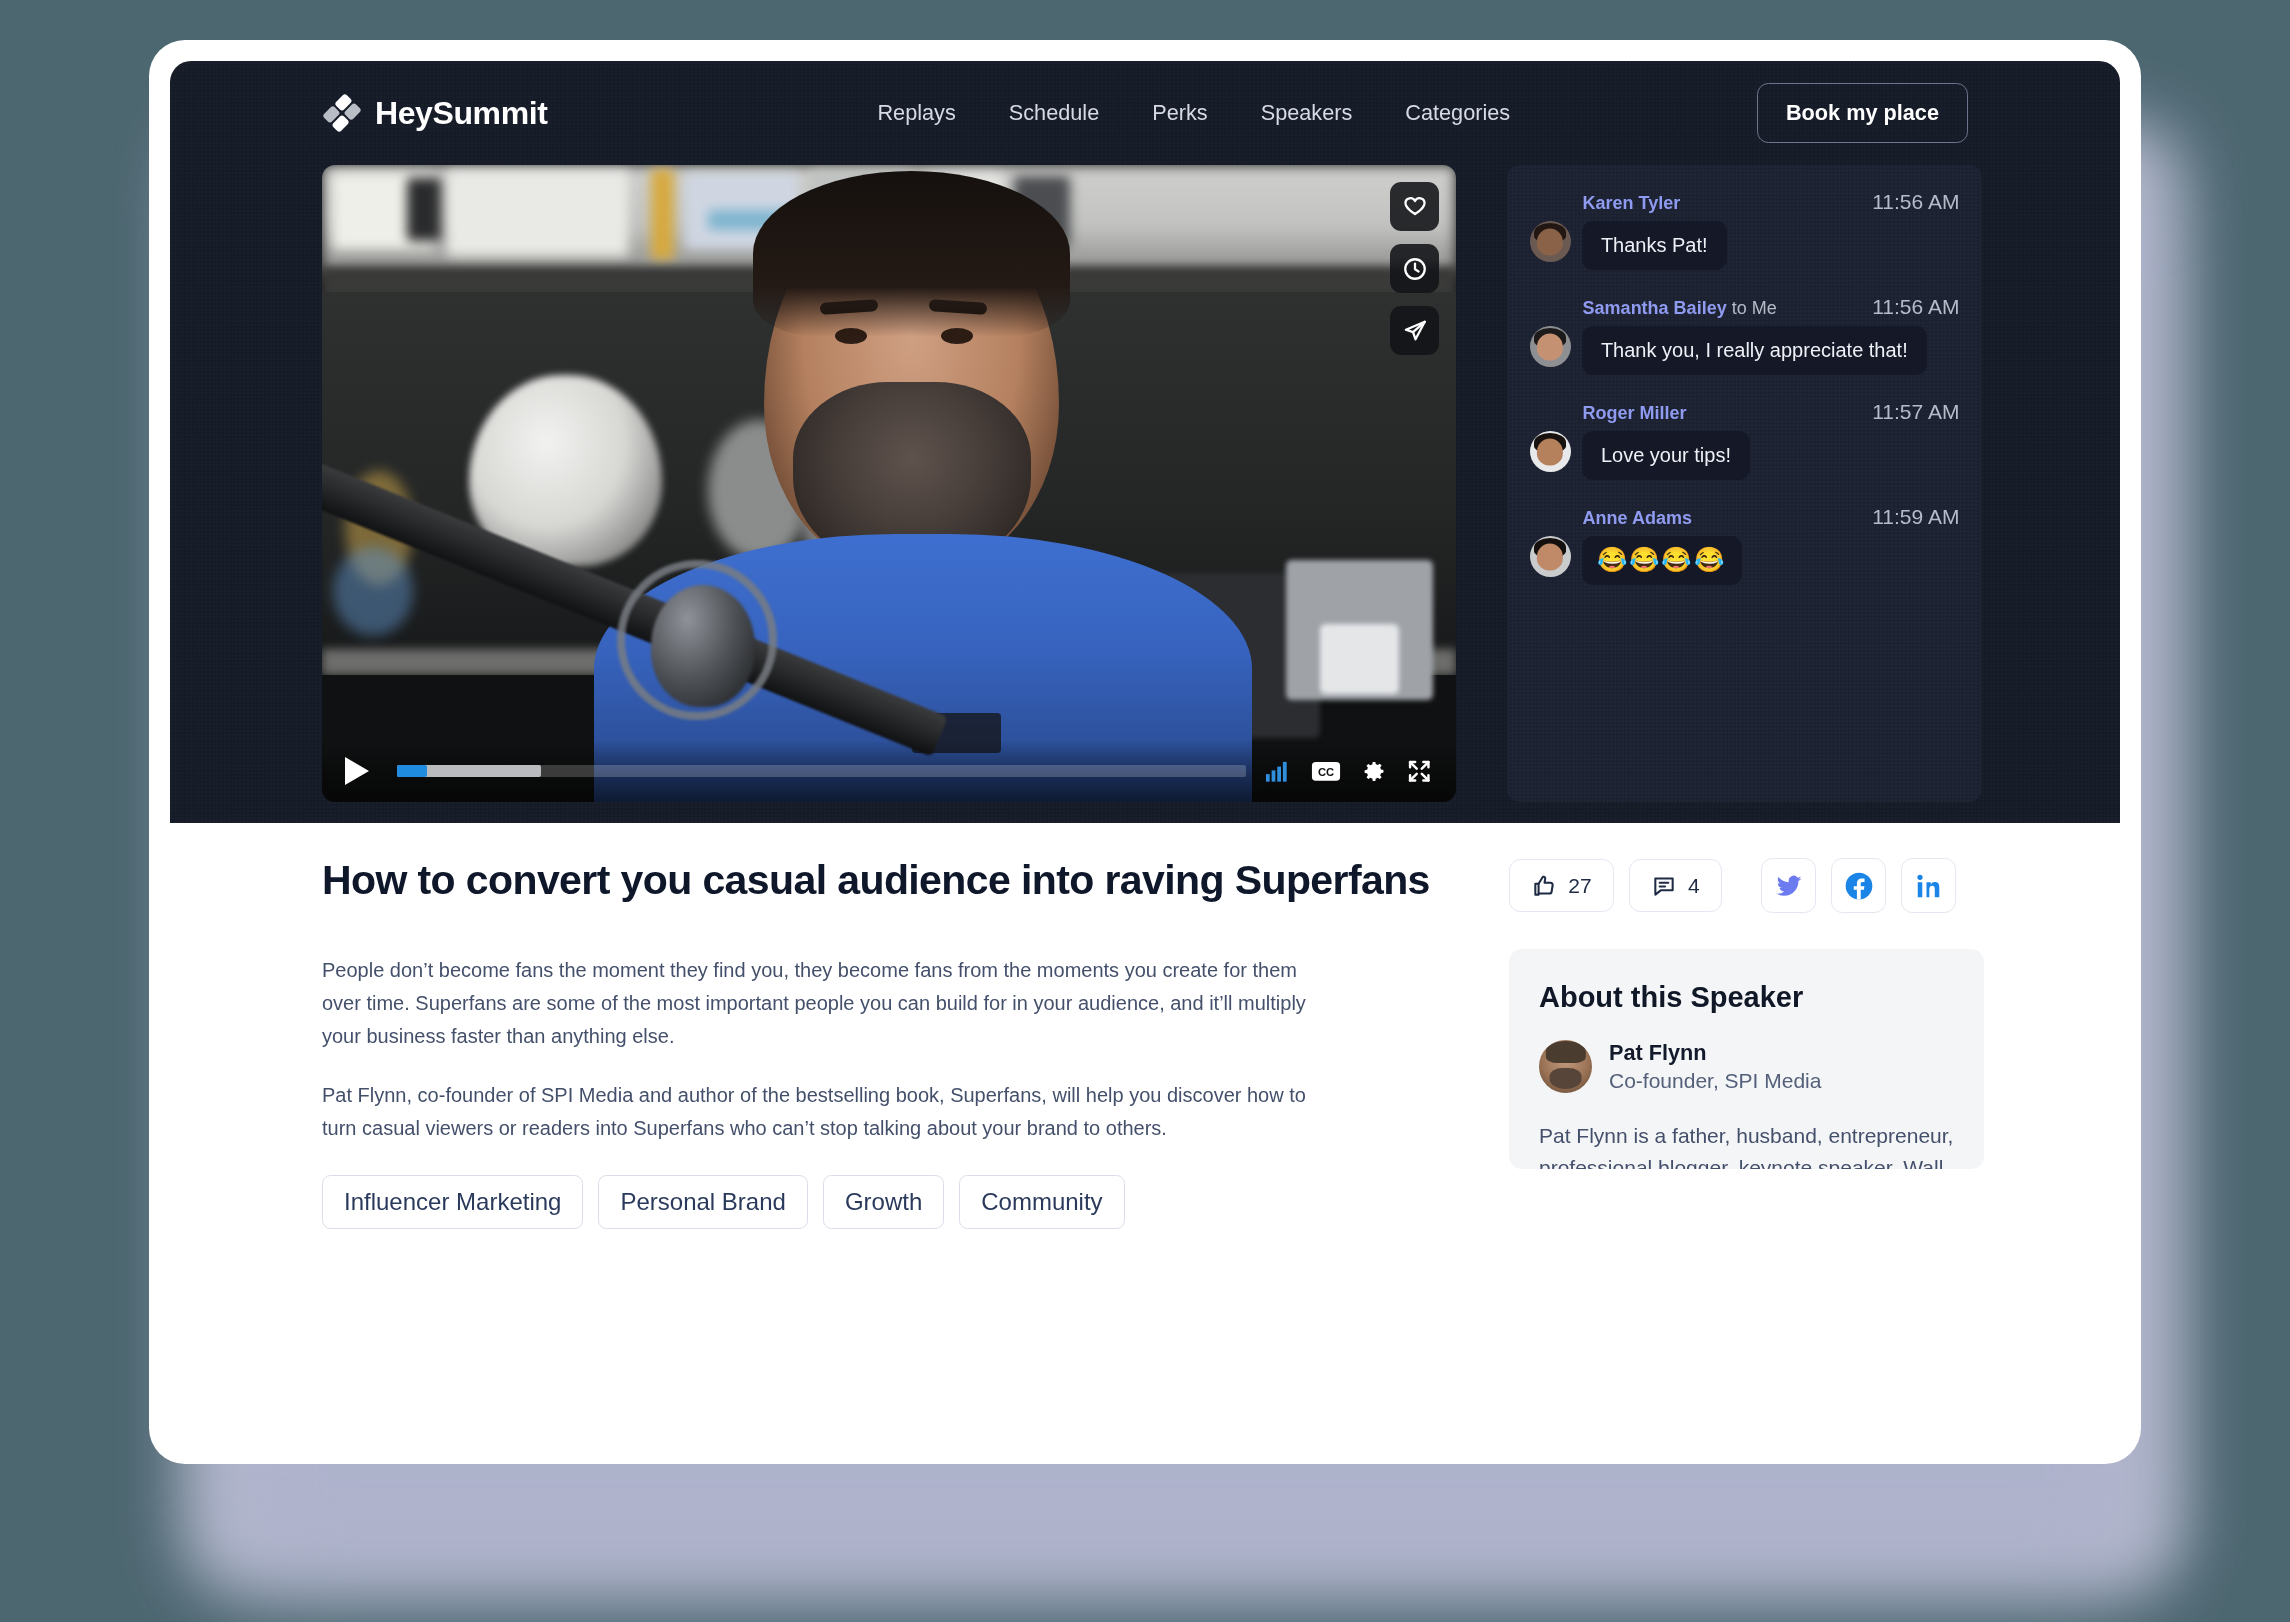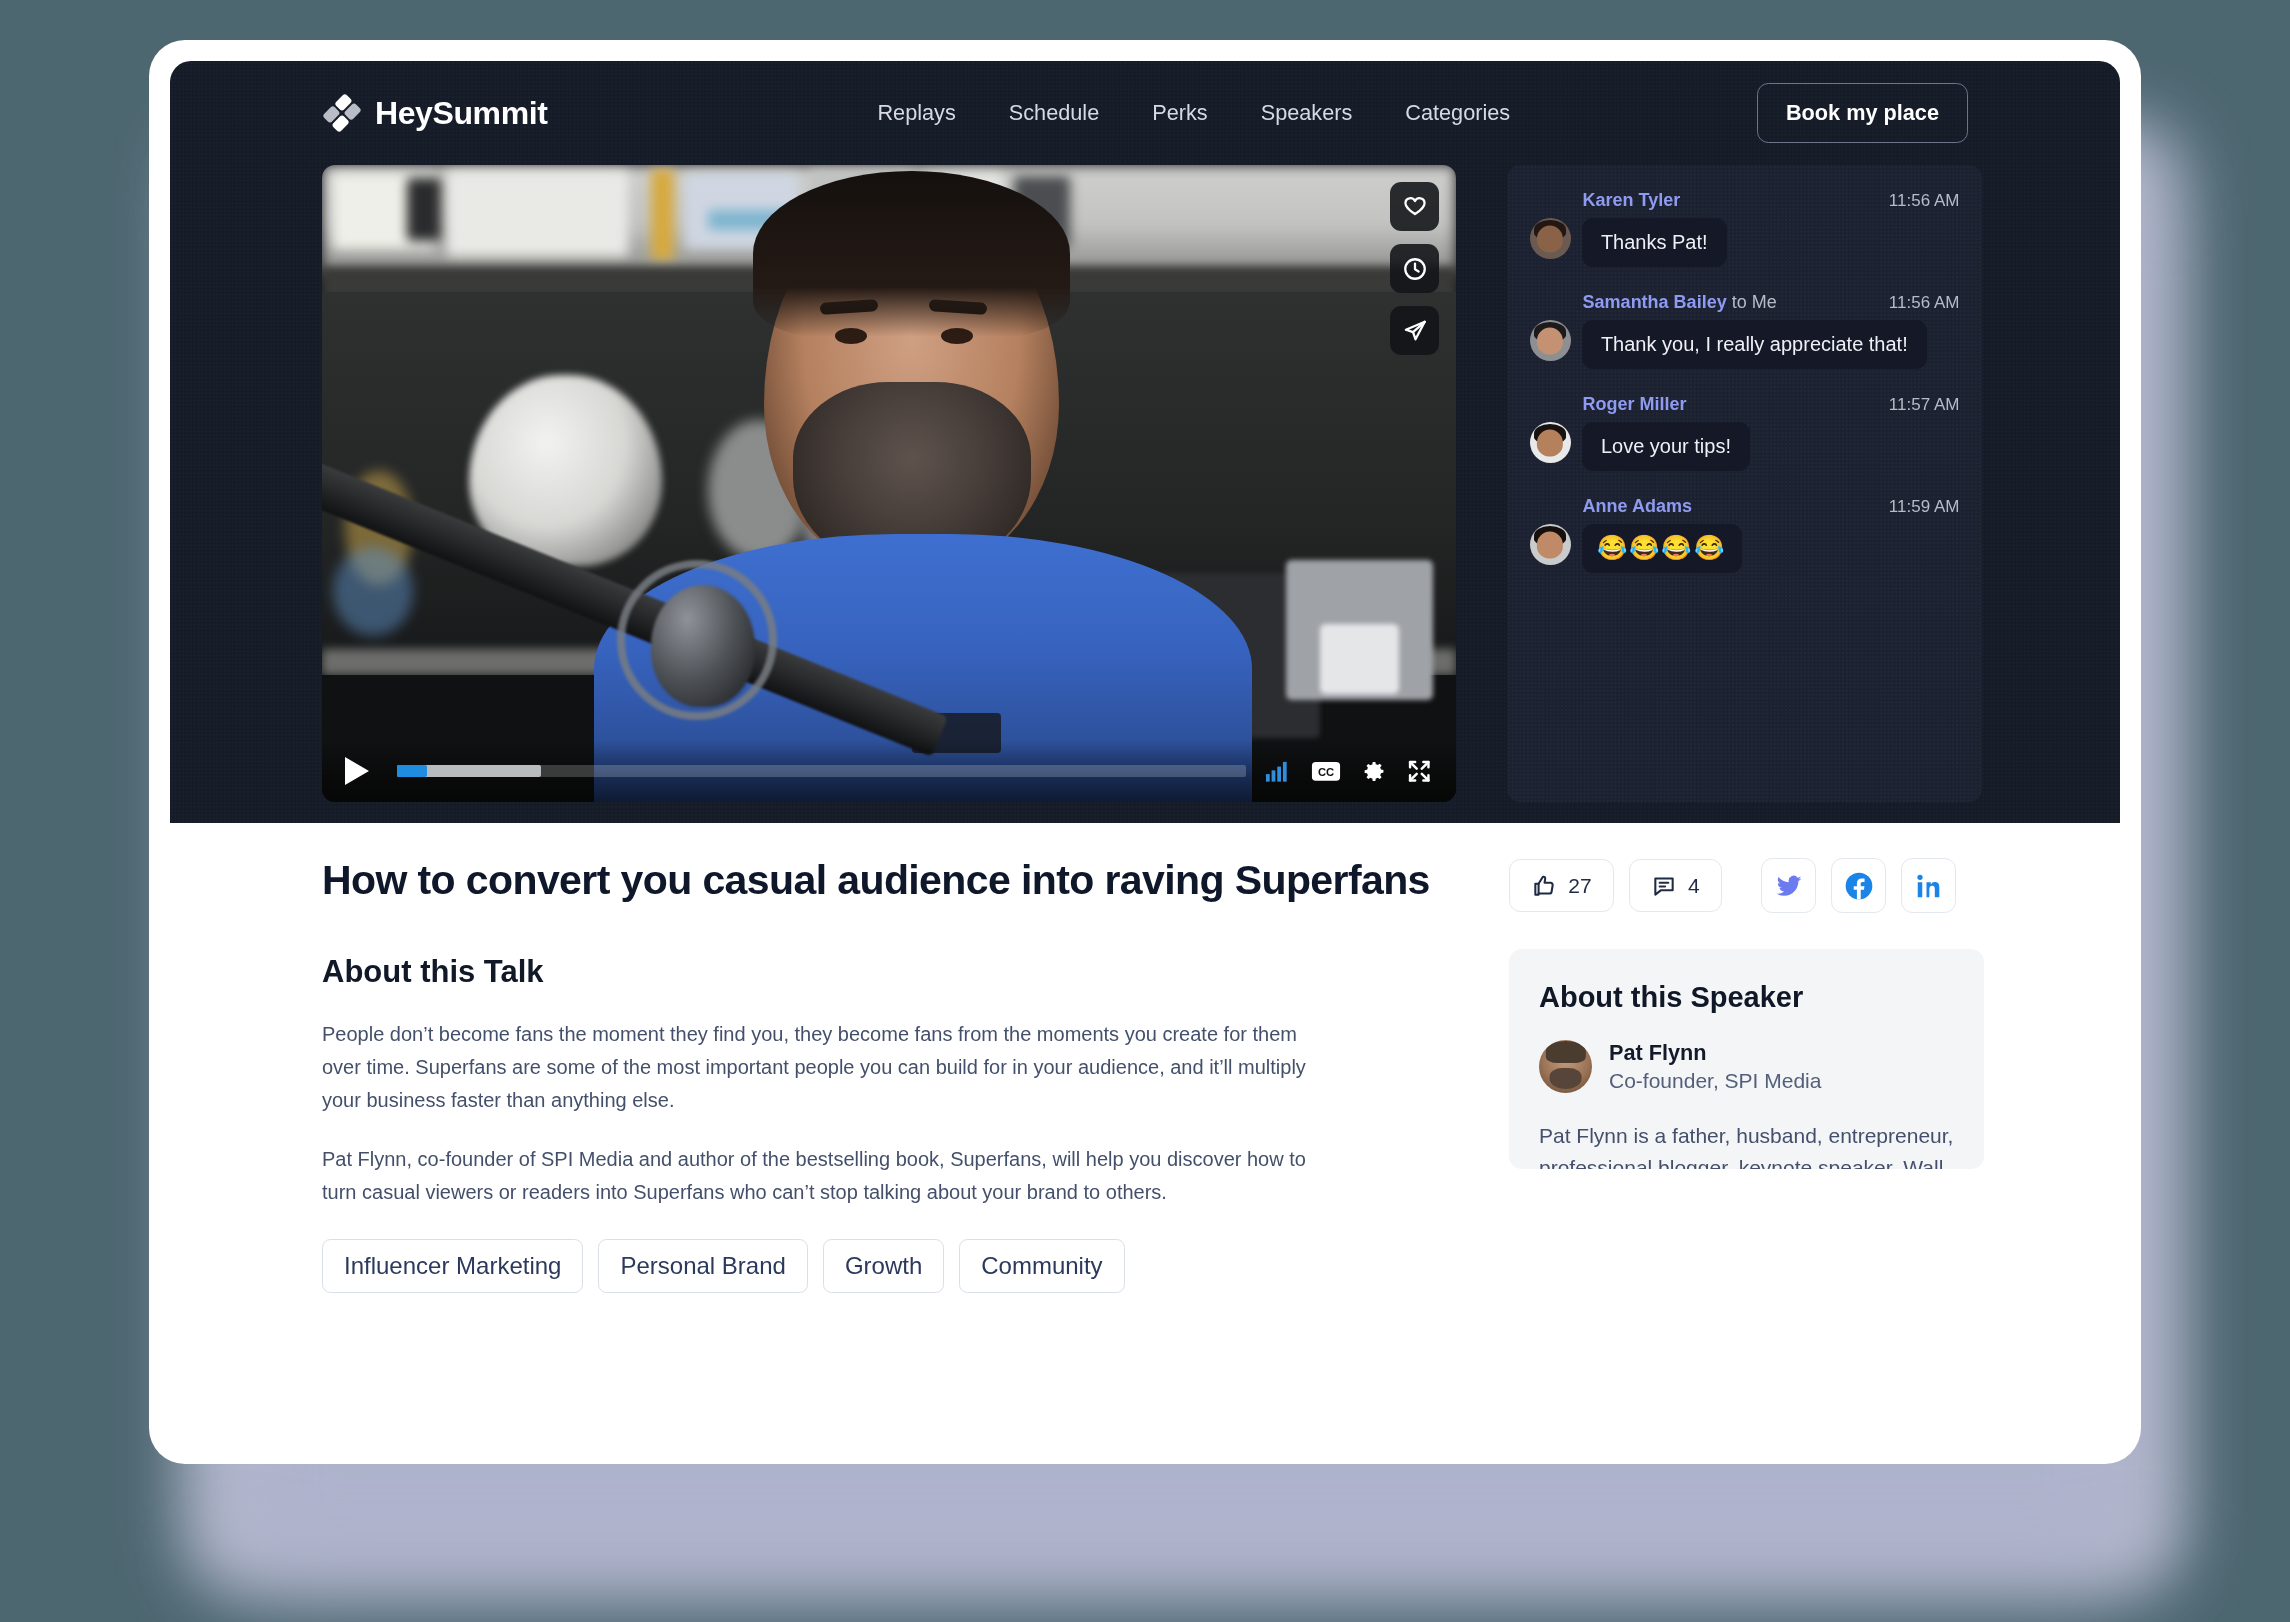--- a/index.html
+++ b/index.html
@@ -318,21 +318,21 @@
   .msg-head {
     display: flex; align-items: baseline; justify-content: space-between;
     padding-left: 53px; margin-bottom: 7.5px;
   }
   .msg-author {
     font-size: 18px; font-weight: bold; color: #8f9bf0;
   }
   .msg-author .to {
     color: #b5bbc9; font-weight: normal;
   }
-  .msg-time { font-size: 17px; color: #b5bbc9; }
+  .msg-time { font-size: 21px; color: #b5bbc9; }
   .msg-row { display: flex; align-items: flex-start; gap: 11.3px; }
   .avatar {
     width: 41px; height: 41px; border-radius: 50%;
     flex-shrink: 0; overflow: hidden; position: relative;
     background: #6f7480;
   }
   .avatar .face {
     position: absolute; left: 50%; top: 52%; transform: translate(-50%,-50%);
     width: 64%; height: 66%; border-radius: 50% 50% 46% 46%;
   }
@@ -672,21 +672,20 @@
             </div>
           </div>
 
         </div>
       </div>
 
       <div class="content">
 
         <div class="col-main">
           <h1 class="talk-title">How to convert you casual audience into raving Superfans</h1>
-          <h2 class="section-h">About this Talk</h2>
           <p class="para">People don’t become fans the moment they find you, they become fans from the moments you create for them over time. Superfans are some of the most important people you can build for in your audience, and it’ll multiply your business faster than anything else.</p>
           <p class="para">Pat Flynn, co-founder of SPI Media and author of the bestselling book, Superfans, will help you discover how to turn casual viewers or readers into Superfans who can’t stop talking about your brand to others.</p>
           <div class="tags">
             <div class="tag">Influencer Marketing</div>
             <div class="tag">Personal Brand</div>
             <div class="tag">Growth</div>
             <div class="tag">Community</div>
           </div>
         </div>
 

